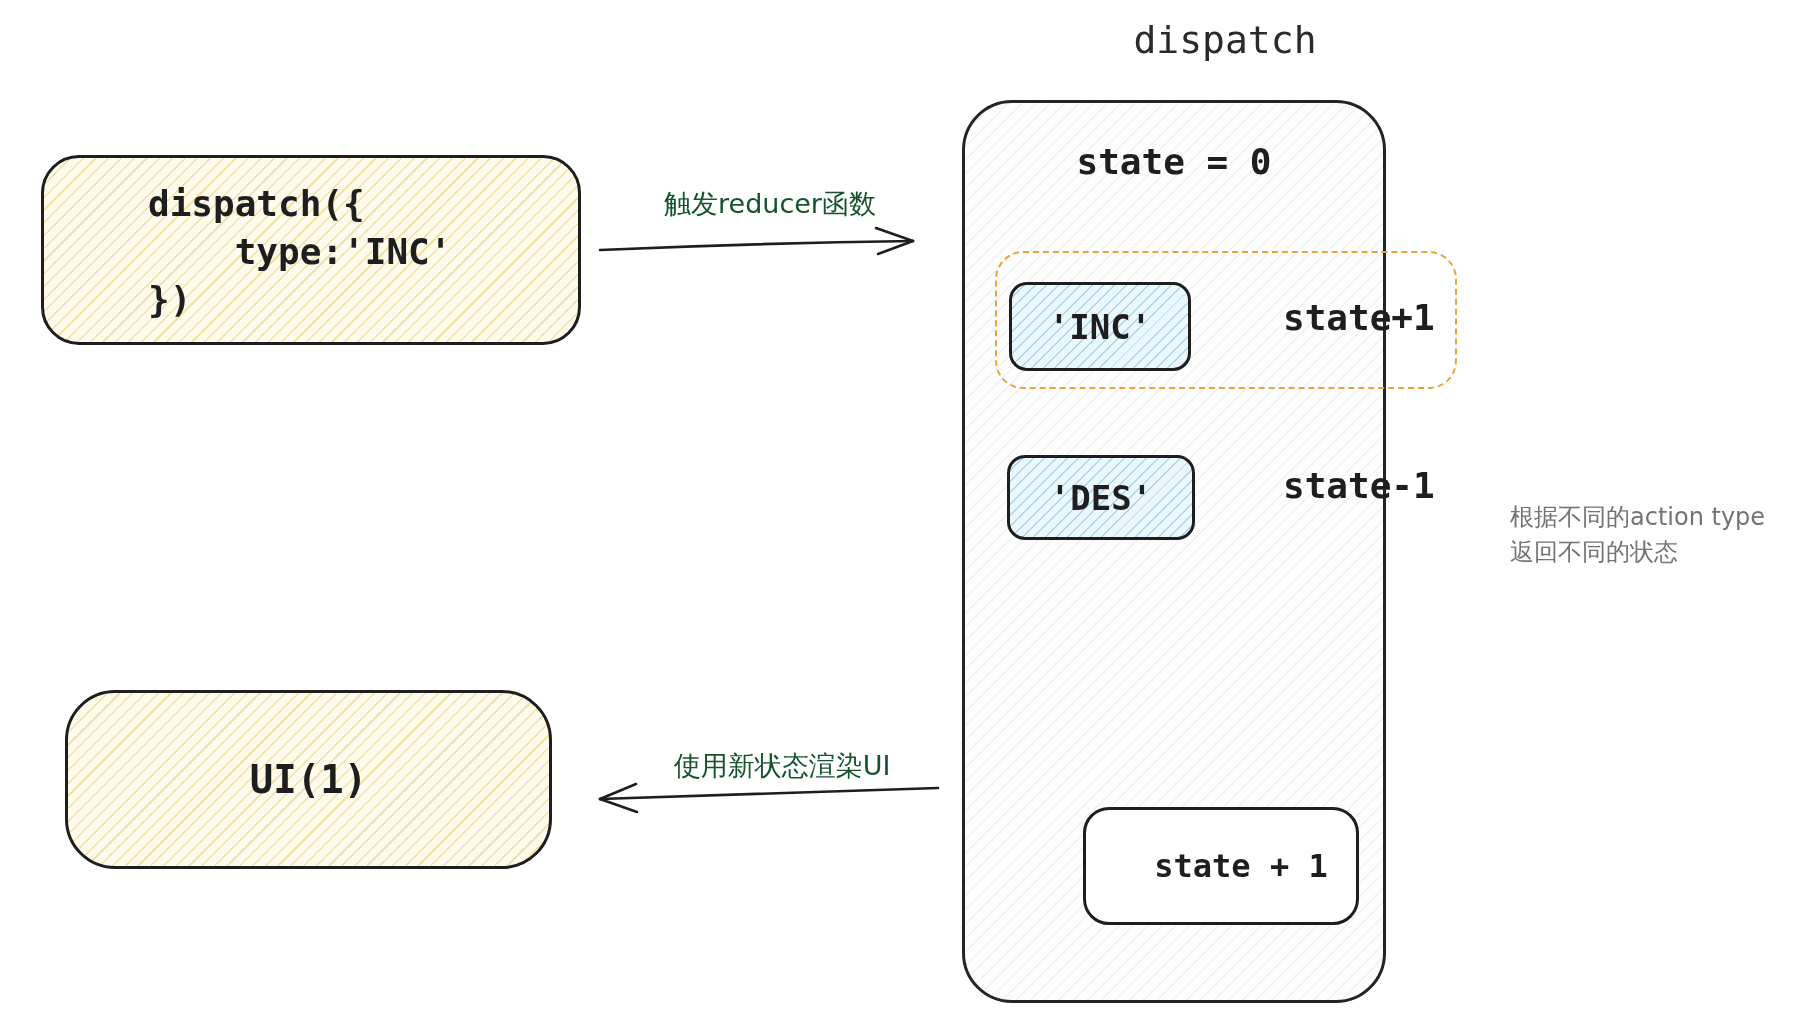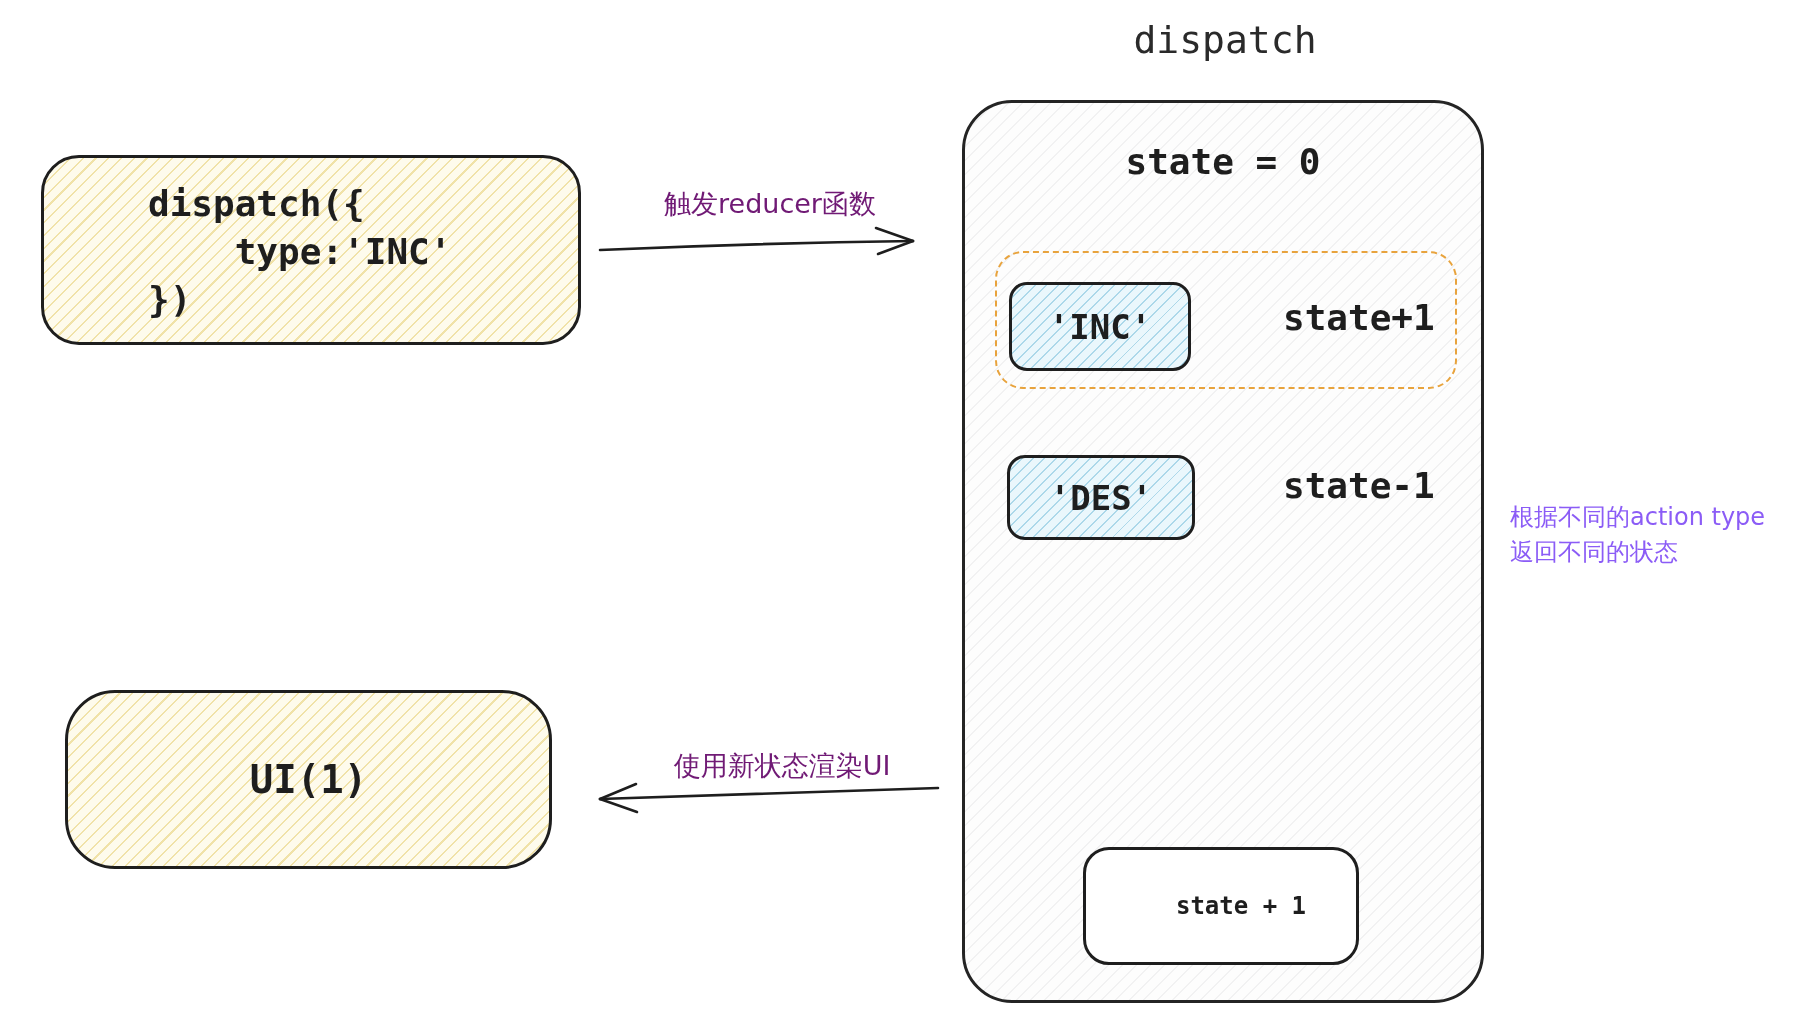--- a/index.html
+++ b/index.html
@@ -55,28 +55,28 @@
     font-size: 36px;
     line-height: 48px;
     font-weight: 600;
   }
 
   .arrow-label {
     position: absolute;
     text-align: center;
     font-size: 27px;
     font-weight: 500;
-    color: #701a75;
+    color: #14532d;
   }
   .trigger-label { left: 605px; top: 186px; width: 330px; }
   .render-label  { left: 612px; top: 748px; width: 340px; }
 
   .reducer-container {
     position: absolute;
-    left: 962px; top: 100px; width: 522px; height: 903px;
+    left: 962px; top: 100px; width: 424px; height: 903px;
     border: 3px solid #242424;
     border-radius: 50px;
   }
   .state-label {
     position: absolute;
     left: 0; top: 38px; width: 100%;
     text-align: center;
     font-size: 36px; font-weight: 700;
   }
   .case-dashed-box {
@@ -97,36 +97,36 @@
   .case-result {
     position: absolute;
     font-size: 36px; font-weight: 700;
     white-space: nowrap;
   }
   .inc-result { left: 318px; top: 194px; }
   .des-result { left: 318px; top: 362px; }
 
   .result-box {
     position: absolute;
-    left: 118px; top: 744px; width: 276px; height: 118px;
+    left: 118px; top: 704px; width: 276px; height: 118px;
     border: 3px solid #1e1e1e;
     border-radius: 26px;
     background: #ffffff;
     display: flex; align-items: center; justify-content: center;
-    font-size: 24px; font-weight: 600;
+    font-size: 32px; font-weight: 600;
     white-space: nowrap;
     padding-left: 40px;
   }
 
   .side-annotation {
     position: absolute;
     left: 1510px; top: 500px; width: 306px;
     font-size: 24px;
     line-height: 35px;
-    color: #8b5cf6;
+    color: #737373;
     font-weight: 500;
   }
 
   .ui-box {
     position: absolute;
     left: 65px; top: 690px; width: 487px; height: 179px;
     border: 3px solid #1e1e1e;
     border-radius: 50px;
     display: flex; align-items: center; justify-content: center;
     font-size: 39px; font-weight: 600;

